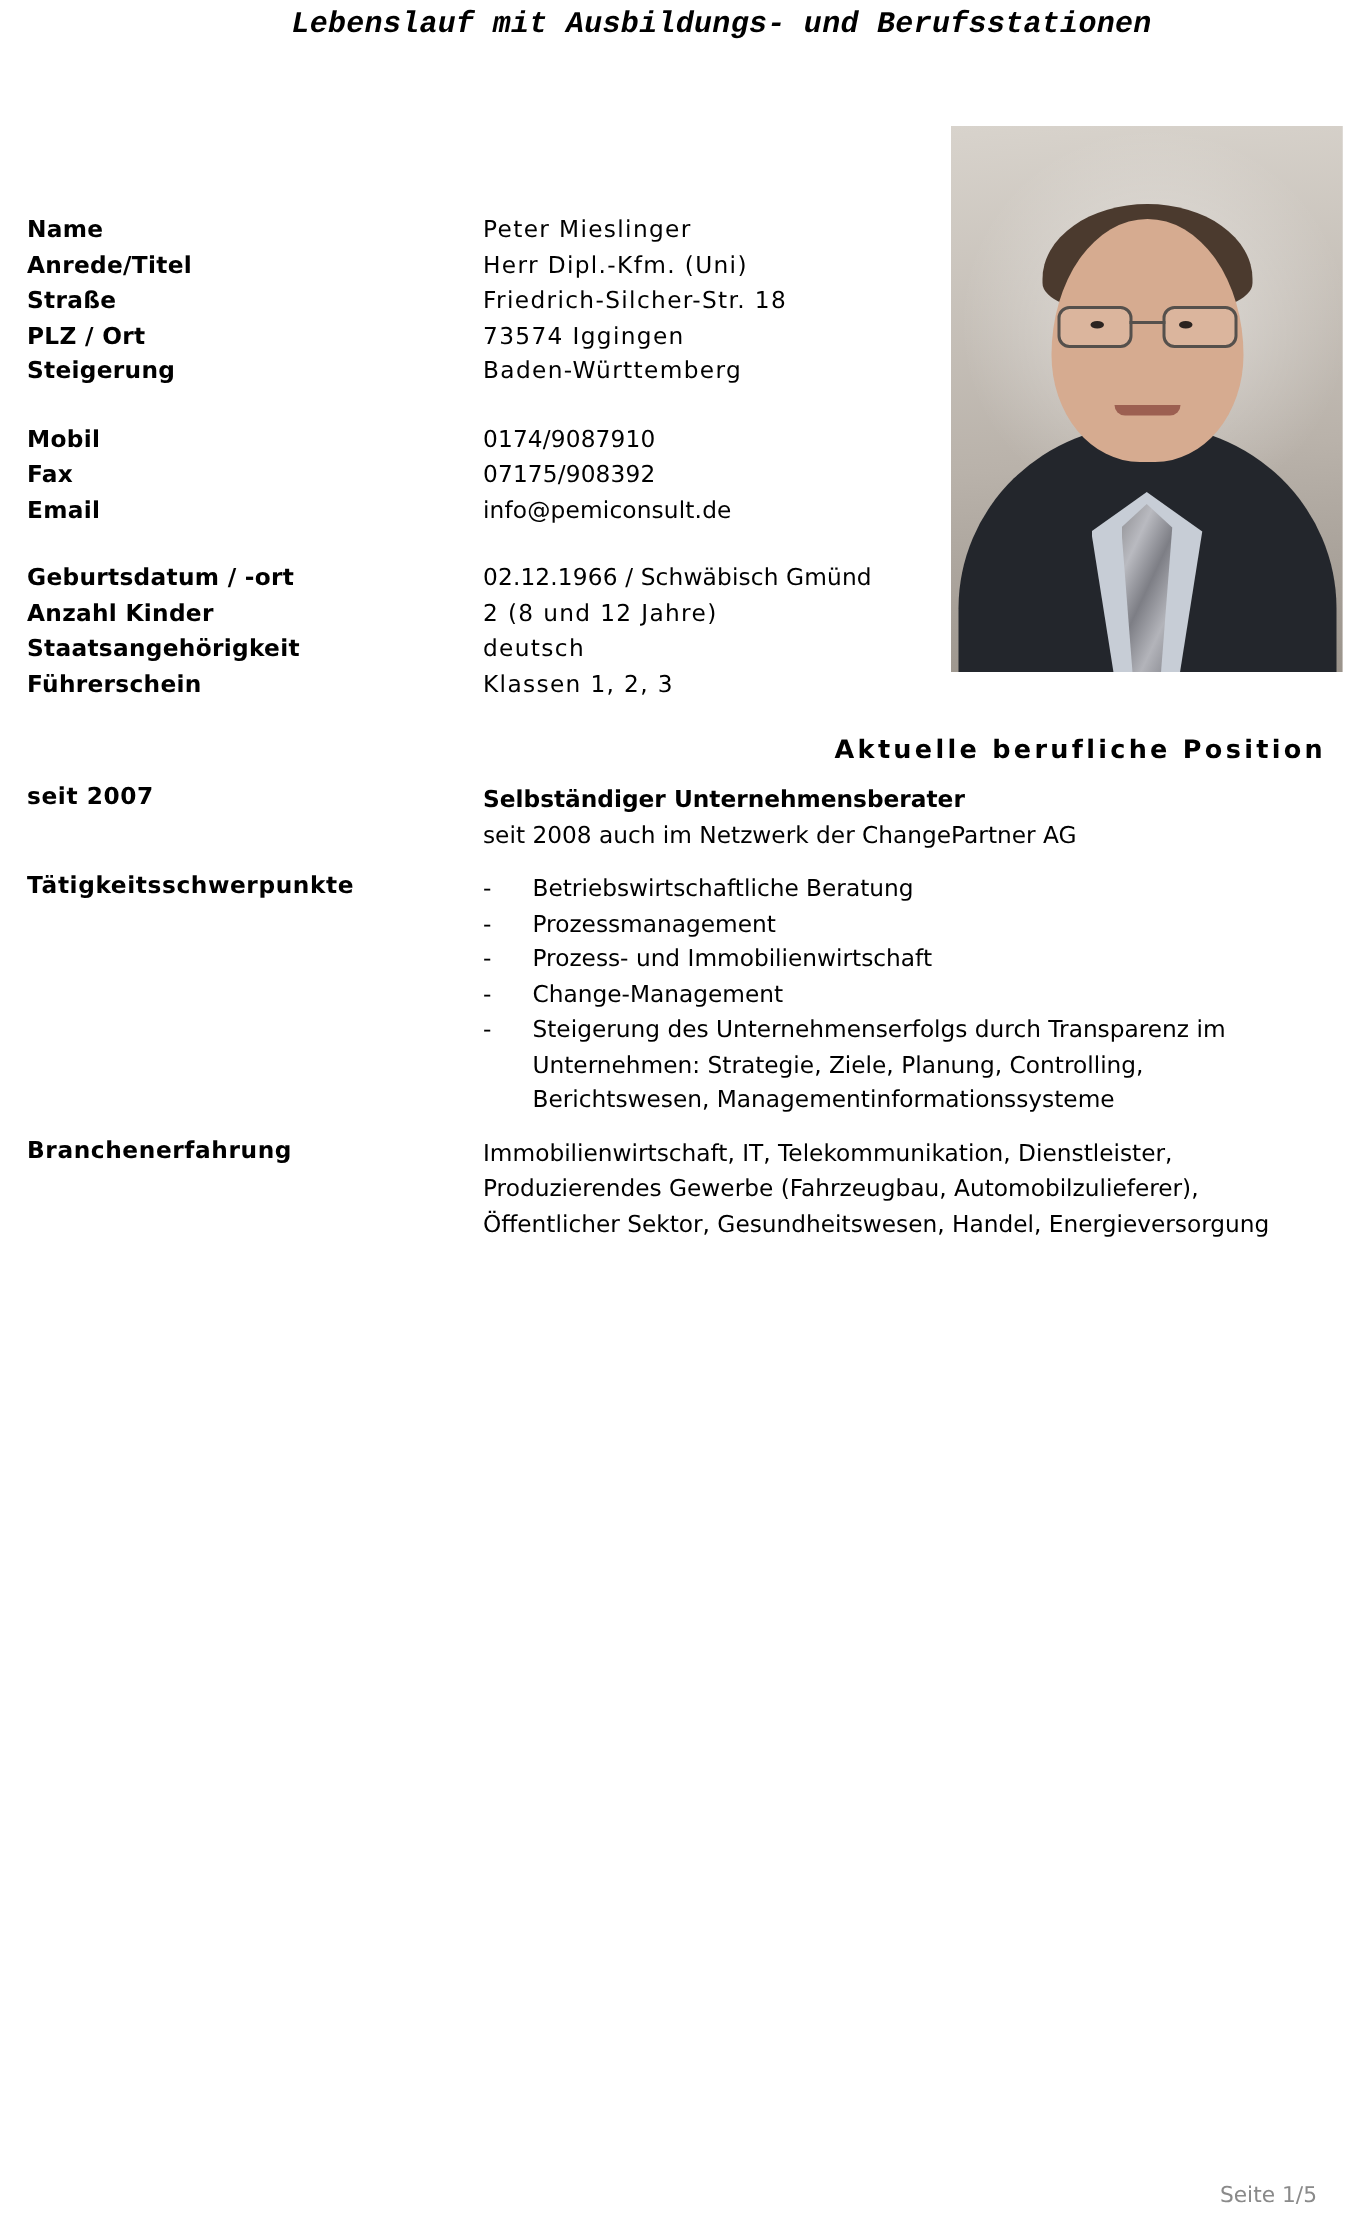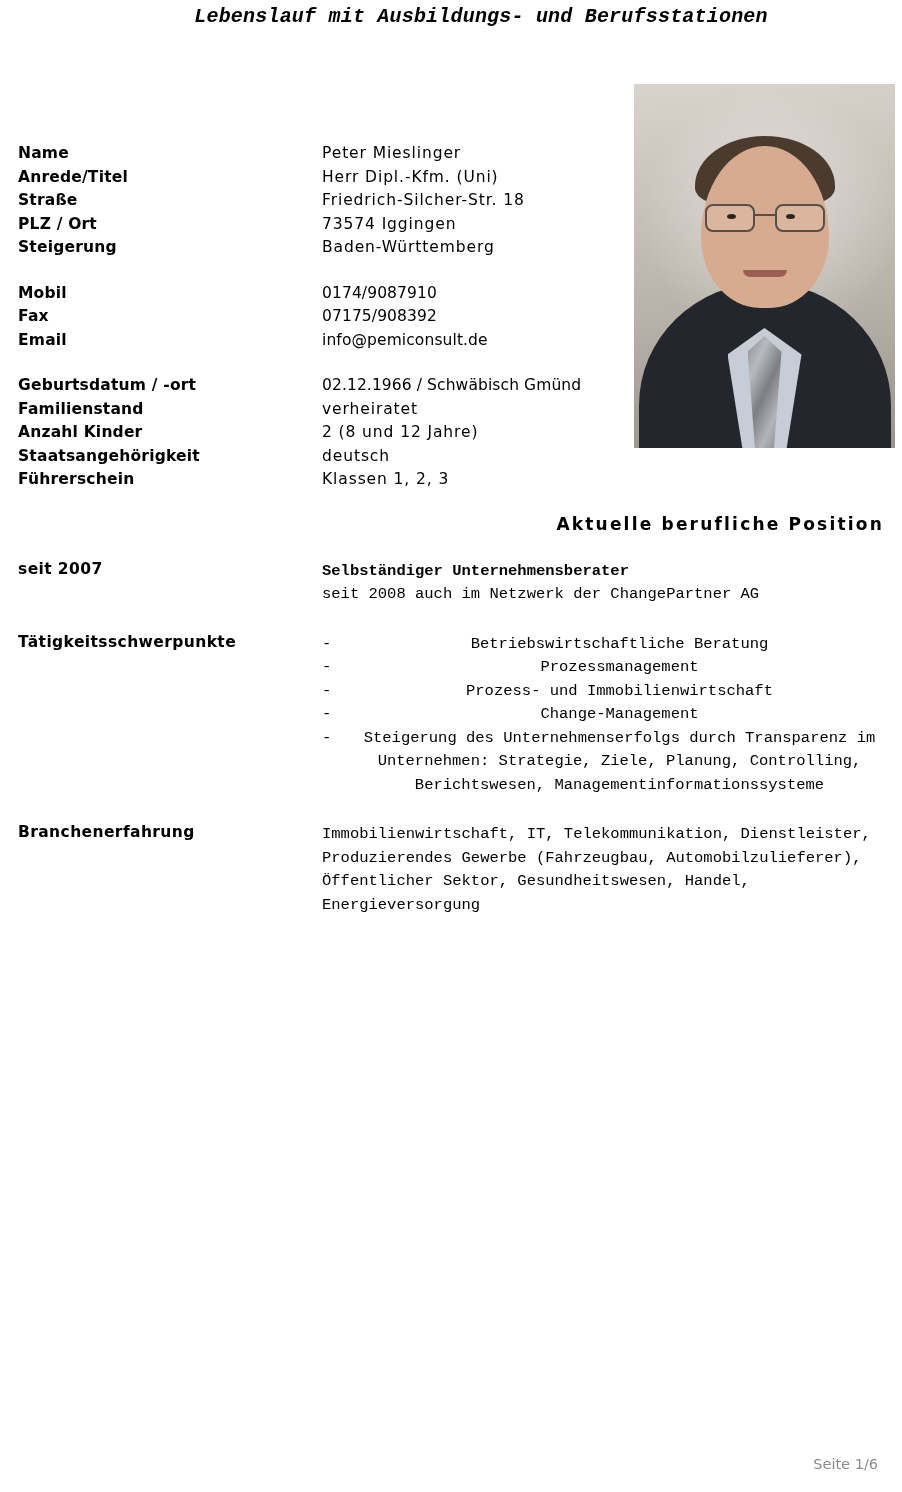--- a/index.html
+++ b/index.html
@@ -188,53 +188,51 @@
   }
   .fact-value.tight {
     letter-spacing: 0.1px;
   }
 
   .heading-position {
   }
 
   .block {
     display: flex;
-    margin-top: 26px;
+    margin-top: 12px;
   }
   .block-label {
     width: 304px;
     flex: 0 0 304px;
     font-weight: bold;
     font-size: 15.5px;
     letter-spacing: 0.4px;
   }
   .block-body {
     font-size: 15.5px;
     line-height: 23.5px;
-    font-family: Liberation Mono, monospace;
   }
   .block-body .strong {
     font-weight: bold;
   }
   .bullets {
     list-style: none;
     margin: 0;
     padding: 0;
   }
   .bullets li {
     display: flex;
     line-height: 23.5px;
   }
   .bullets .dash {
     width: 33px;
     flex: 0 0 33px;
   }
   .bullets .txt {
     flex: 1;
-    text-align: center;
   }
 
   .footer {
     position: absolute;
     right: 24px;
     bottom: 20px;
     font-size: 14.5px;
     color: #8a8a8a;
   }
 </style>
@@ -304,24 +302,20 @@
         <div class="fact-value tight">info@pemiconsult.de</div>
       </div>
     </div>
 
     <div class="fact-group">
       <div class="fact-row">
         <div class="fact-label">Geburtsdatum / -ort</div>
         <div class="fact-value tight">02.12.1966 / Schwäbisch Gmünd</div>
       </div>
       <div class="fact-row">
-        <div class="fact-label">Familienstand</div>
-        <div class="fact-value">verheiratet</div>
-      </div>
-      <div class="fact-row">
         <div class="fact-label">Anzahl Kinder</div>
         <div class="fact-value">2 (8 und 12 Jahre)</div>
       </div>
       <div class="fact-row">
         <div class="fact-label">Staatsangehörigkeit</div>
         <div class="fact-value">deutsch</div>
       </div>
       <div class="fact-row">
         <div class="fact-label">Führerschein</div>
         <div class="fact-value">Klassen 1, 2, 3</div>
@@ -366,15 +360,15 @@
         </li>
       </ul>
     </div>
   </div>
 
   <div class="block">
     <div class="block-label">Branchenerfahrung</div>
     <div class="block-body">Immobilienwirtschaft, IT, Telekommunikation, Dienstleister, Produzierendes Gewerbe (Fahrzeugbau, Automobilzulieferer), Öffentlicher Sektor, Gesundheitswesen, Handel, Energieversorgung</div>
   </div>
 
-  <div class="footer">Seite 1/6</div>
+  <div class="footer">Seite 1/5</div>
 
 </div>
 
 </body></html>

